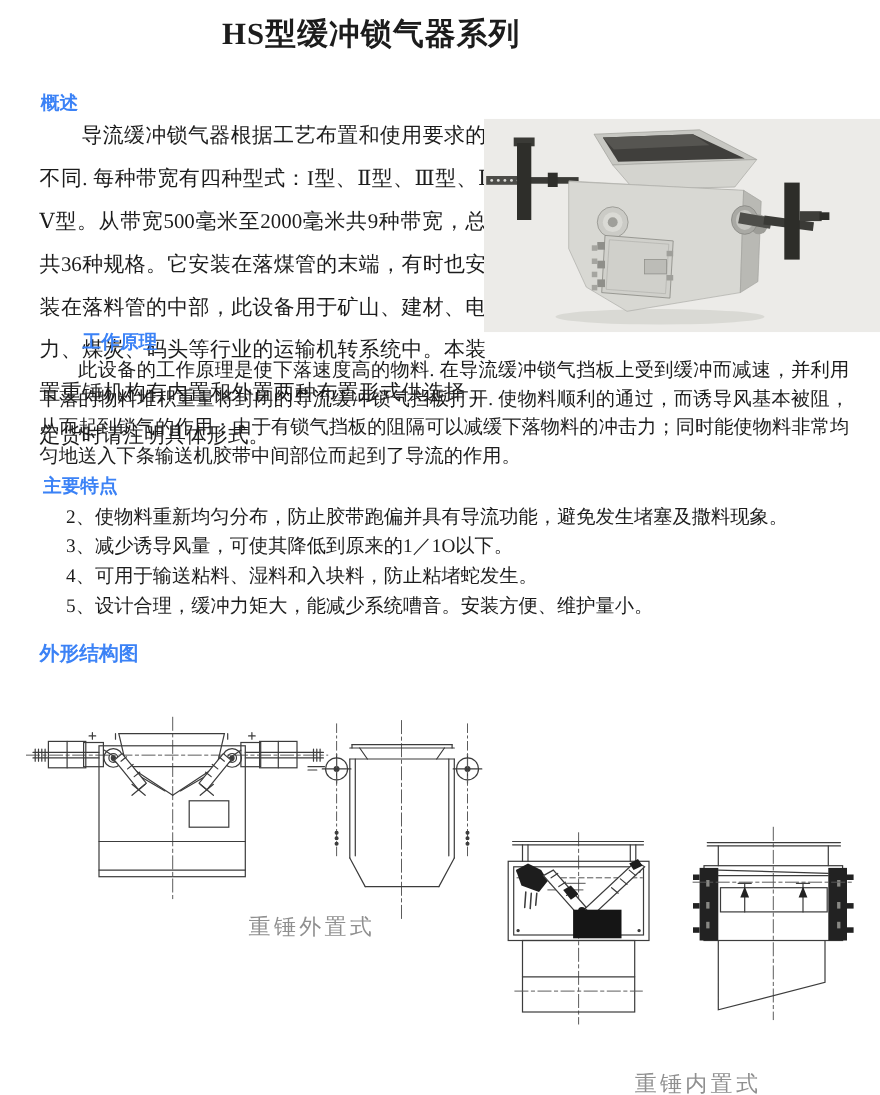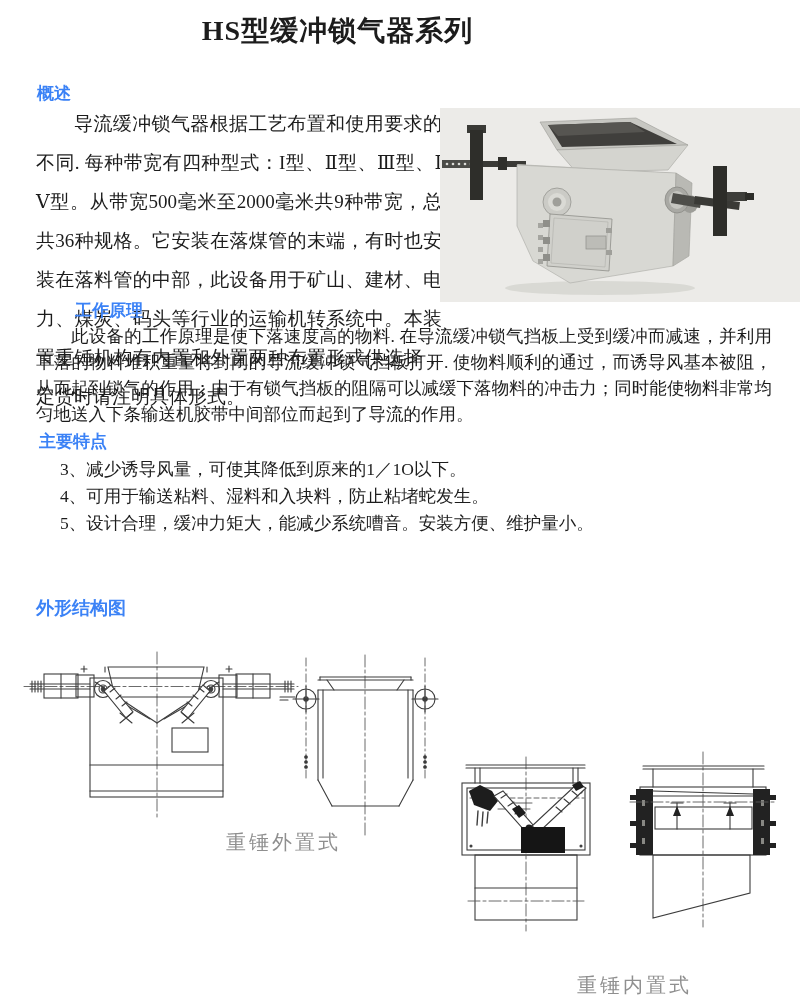--- a/index.html
+++ b/index.html
@@ -20,21 +20,21 @@
     margin:0;
   }
   .sec-heading{
     position:absolute;
     font-family:"Liberation Sans","DejaVu Sans",sans-serif;
     font-weight:700;font-size:17px;margin:0;color:#3b82f6;
   }
   .h-overview{left:37px;top:82px;}
   .h-principle{left:39px;top:299px;margin-left:36px;}
   .h-features{left:39px;top:430px;}
-  .h-structure{left:36px;top:596px;font-size:18px;}
+  .h-structure{left:36px;top:582px;font-size:18px;}
   .p-overview{
     position:absolute;left:36px;top:104px;width:406px;
     font-size:19px;line-height:39px;text-align:justify;
     text-indent:2em;margin:0;
   }
   .p-principle{
     position:absolute;left:36px;top:323px;width:736px;
     font-size:17.5px;line-height:26px;text-align:justify;
     text-indent:2em;margin:0;
   }
@@ -118,20 +118,21 @@
       <rect x="287" y="84" width="20" height="9" fill="#3e3e3a"></rect>
       <rect x="305" y="85" width="9" height="7" fill="#2d2d29"></rect>
     </svg>
   </div>
 
   <h2 class="sec-heading h-principle">工作原理</h2>
   <p class="p-principle">此设备的工作原理是使下落速度高的物料. 在导流缓冲锁气挡板上受到缓冲而减速，并利用下落的物料堆积重量将封闭的导流缓冲锁气挡板打开. 使物料顺利的通过，而诱导风基本被阻，从而起到锁气的作用；由于有锁气挡板的阻隔可以减缓下落物料的冲击力；同时能使物料非常均匀地送入下条输送机胶带中间部位而起到了导流的作用。</p>
 
   <h2 class="sec-heading h-features">主要特点</h2>
   <ul class="features-list">
+    <li>2、使物料重新均匀分布，防止胶带跑偏并具有导流功能，避免发生堵塞及撒料现象。</li>
     <li>3、减少诱导风量，可使其降低到原来的1／1O以下。</li>
     <li>4、可用于输送粘料、湿料和入块料，防止粘堵蛇发生。</li>
     <li>5、设计合理，缓冲力矩大，能减少系统嘈音。安装方便、维护量小。</li>
   </ul>
 
   <h2 class="sec-heading h-structure">外形结构图</h2>
 
   <div class="drawings">
     <svg width="800" height="360" viewBox="0 0 800 360" stroke-linecap="round">
       <g fill="none" stroke="#3c3c3c" stroke-width="1.1">

